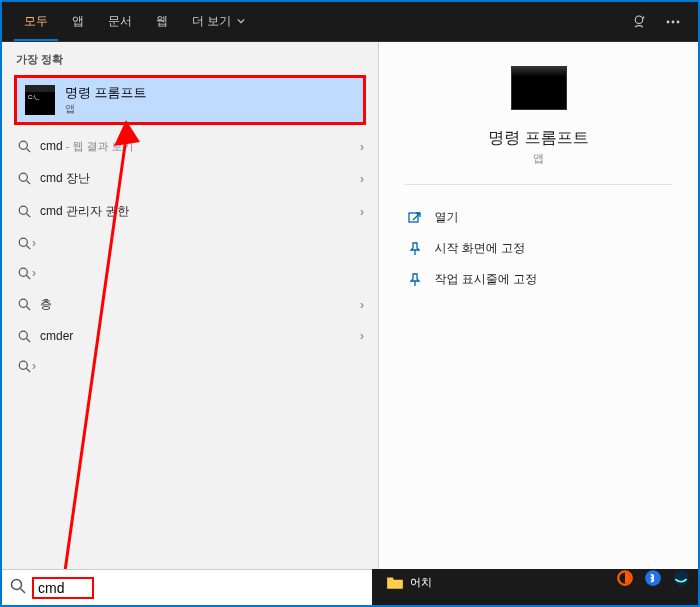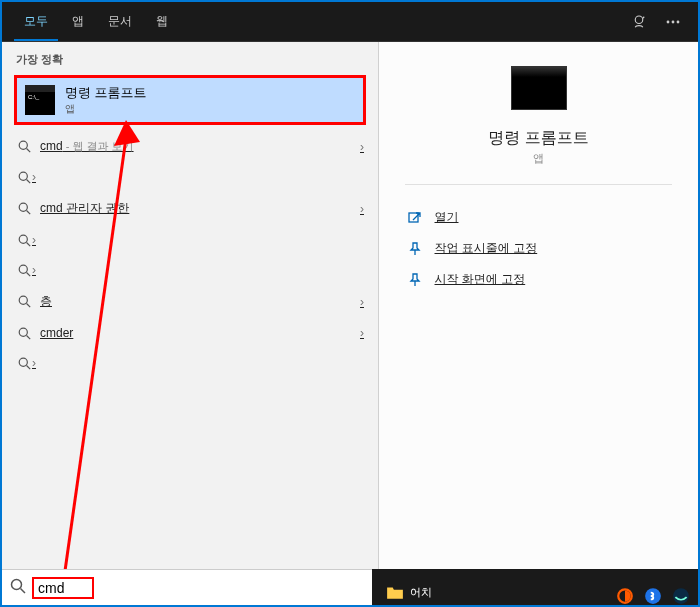--- a/index.html
+++ b/index.html
@@ -1,74 +1,80 @@
 <!DOCTYPE html>
 <html><head>
 <meta charset="utf-8">
 <style>
   * { margin: 0; padding: 0; box-sizing: border-box; font-family: "Segoe UI", "Malgun Gothic", sans-serif; }
   html, body { width: 700px; height: 607px; overflow: hidden; background: #000; }
   .frame { position: relative; width: 700px; height: 607px; background: #fff; border: 2px solid #0078d4; }
   .header { height: 40px; background: #1a1a1a; display: flex; align-items: center; border-bottom: 1px solid #333; }
   .tabs { display: flex; padding-left: 12px; gap: 4px; }
   .tab { color: #ccc; font-size: 12px; padding: 10px 10px 9px; cursor: pointer; }
-  .tab.active { color: #7dd3fc; border-bottom: 2px solid #0078d4; }
+  .tab.active { color: #fdba74; border-bottom: 2px solid #0078d4; }
   .tab svg { vertical-align: middle; margin-left: 2px; }
   .header-right { margin-left: auto; display: flex; gap: 8px; padding-right: 12px; align-items: center; }
   .header-ico { width: 26px; height: 26px; display: flex; align-items: center; justify-content: center; color: #ccc; cursor: pointer; }
   .body { display: flex; height: calc(100% - 40px - 36px); background: #f2f2f2; }
   .left { width: 377px; display: flex; flex-direction: column; border-right: 1px solid #d0d0d0; overflow: hidden; }
   .section-label { padding: 10px 14px 4px; font-size: 11px; color: #555; font-weight: 600; }
   .best-match { margin: 4px 12px 6px; border: 3px solid #ff0000; background: #bfdcff; display: flex; align-items: center; padding: 6px 8px; position: relative; cursor: pointer; }
   .bm-icon { width: 30px; height: 30px; background: #000; display: flex; align-items: center; justify-content: center; }
   .bm-icon svg { width: 30px; height: 30px; }
   .bm-text { margin-left: 10px; }
   .bm-title { font-size: 13px; color: #000; }
   .bm-sub { font-size: 10px; color: #555; }
-  .item { display: flex; align-items: center; padding: 8px 14px; font-size: 12px; color: #222; cursor: pointer; text-decoration: underline; }
+  .item { display: flex; align-items: center; padding: 8px 14px; font-size: 12px; color: #222; cursor: pointer; }
   .item .mag { width: 16px; display: flex; justify-content: center; color: #444; }
   .item .lbl { flex: 1; margin-left: 8px; white-space: nowrap; overflow: hidden; text-overflow: ellipsis; }
   .item .lbl .sub { color: #888; font-size: 11px; }
   .item .chev { color: #777; font-size: 12px; }
   .right { flex: 1; background: #fcfcfc; display: flex; flex-direction: column; align-items: center; padding-top: 24px; }
   .preview-ico { width: 56px; height: 44px; background: #000; border: 1px solid #333; position: relative; }
   .preview-ico::after { content: ""; position: absolute; top: 0; left: 0; right: 0; height: 10px; background: linear-gradient(#333,#000); }
   .preview-title { margin-top: 18px; font-size: 16px; color: #222; }
   .preview-sub { font-size: 11px; color: #888; margin-top: 2px; }
   .divider { width: 84%; height: 1px; background: #e0e0e0; margin: 18px 0; }
   .actions { width: 84%; display: flex; flex-direction: column; gap: 2px; }
-  .action { display: flex; align-items: center; padding: 6px 0; font-size: 12px; color: #222; cursor: pointer; text-decoration: underline; }
+  .action { display: flex; align-items: center; padding: 6px 0; font-size: 12px; color: #222; cursor: pointer; }
   .action .aico { width: 20px; height: 16px; display: flex; align-items: center; justify-content: center; margin-right: 10px; }
   .aico svg { width: 16px; height: 16px; stroke: #0066b4; fill: none; stroke-width: 1.3; }
   .footer { position: absolute; bottom: 0; left: 0; right: 0; height: 36px; display: flex; }
   .search-box { width: 370px; background: #fff; border-top: 1px solid #ccc; display: flex; align-items: center; padding: 0 8px; }
   .search-box .mag { color: #555; }
   .search-input-wrap { margin-left: 6px; border: 2px solid #ff0000; padding: 0 4px; }
   .search-input { border: none; outline: none; font-size: 14px; width: 50px; background: transparent; }
-  .taskbar { flex: 1; background: #1a1a1a; display: flex; align-items: flex-end; padding: 0 8px; gap: 8px; }
+  .taskbar { flex: 1; background: #1a1a1a; display: flex; align-items: flex-start; padding: 0 8px; gap: 8px; }
   .task-item { display: flex; align-items: center; gap: 6px; padding: 4px 6px; cursor: pointer; }
   .task-item .tico { width: 18px; height: 18px; }
   .task-item .tlbl { font-size: 11px; color: #fff; }
   .tray { margin-left: auto; display: flex; align-items: center; gap: 10px; }
   .tray .tico { width: 18px; height: 18px; cursor: pointer; }
   .arrow { position: absolute; left: 58px; top: 118px; pointer-events: none; }
   
   .search-input-wrap::after { content: ""; }
 </style>
 </head>
 <body>
 
 <div class="frame">
 
   <div class="header">
     <div class="tabs">
       <div class="tab active">모두</div>
       <div class="tab">앱</div>
       <div class="tab">문서</div>
       <div class="tab">웹</div>
+      <div class="tab">
+        <span>더 보기</span>
+        <svg width="8" height="8" viewBox="0 0 10 10">
+            <path d="M1 3l4 4 4-4" stroke="#ccc" fill="none" stroke-width="1.5"></path>
+          </svg>
+      </div>
     </div>
     <div class="header-right">
       <div class="header-ico">
         <svg width="18" height="18" viewBox="0 0 24 24">
             <circle cx="12" cy="9" r="5" fill="none" stroke="#ccc" stroke-width="1.5"></circle>
             <path d="M7 19c1-3 9-3 10 0M17 7l2-2" stroke="#ccc" fill="none" stroke-width="1.5"></path>
           </svg>
       </div>
       <div class="header-ico">
         <svg width="16" height="16" viewBox="0 0 16 16">
@@ -108,20 +114,21 @@
         <span class="lbl"><span>cmd</span><span class="sub"> - 웹 결과 보기</span></span>
         <span class="chev">›</span>
       </div>
       <div class="item">
         <span class="mag">
             <svg width="13" height="13" viewBox="0 0 16 16">
               <circle cx="6.5" cy="6.5" r="5" fill="none" stroke="#555" stroke-width="1.5"></circle>
               <line x1="10.5" y1="10.5" x2="15" y2="15" stroke="#555" stroke-width="1.5"></line>
             </svg>
           </span>
+        <span class="lbl">cmd 장난</span>
         <span class="chev">›</span>
       </div>
       <div class="item">
         <span class="mag">
             <svg width="13" height="13" viewBox="0 0 16 16">
               <circle cx="6.5" cy="6.5" r="5" fill="none" stroke="#555" stroke-width="1.5"></circle>
               <line x1="10.5" y1="10.5" x2="15" y2="15" stroke="#555" stroke-width="1.5"></line>
             </svg>
           </span>
         <span class="lbl">cmd 관리자 권한</span>
@@ -190,29 +197,29 @@
               </svg>
             </span>
           <span>열기</span>
         </div>
         <div class="action">
           <span class="aico">
               <svg viewBox="0 0 16 16">
                 <path d="M6 2h4v5l2 2H4l2-2zM8 9v5"></path>
               </svg>
             </span>
-          <span>작업 표시줄에 고정</span>
+          <span>시작 화면에 고정</span>
         </div>
         <div class="action">
           <span class="aico">
               <svg viewBox="0 0 16 16">
                 <path d="M6 2h4v5l2 2H4l2-2zM8 9v5"></path>
               </svg>
             </span>
-          <span>시작 화면에 고정</span>
+          <span>작업 표시줄에 고정</span>
         </div>
       </div>
     </div>
   </div>
 
   <svg class="arrow" width="80" height="470" viewBox="0 0 80 470">
     <defs></defs>
     <line x1="4" y1="458" x2="66" y2="18" stroke="#ff0000" stroke-width="3"></line>
     <polygon points="66,0 54,26 80,22" fill="#ff0000"></polygon>
   </svg>

